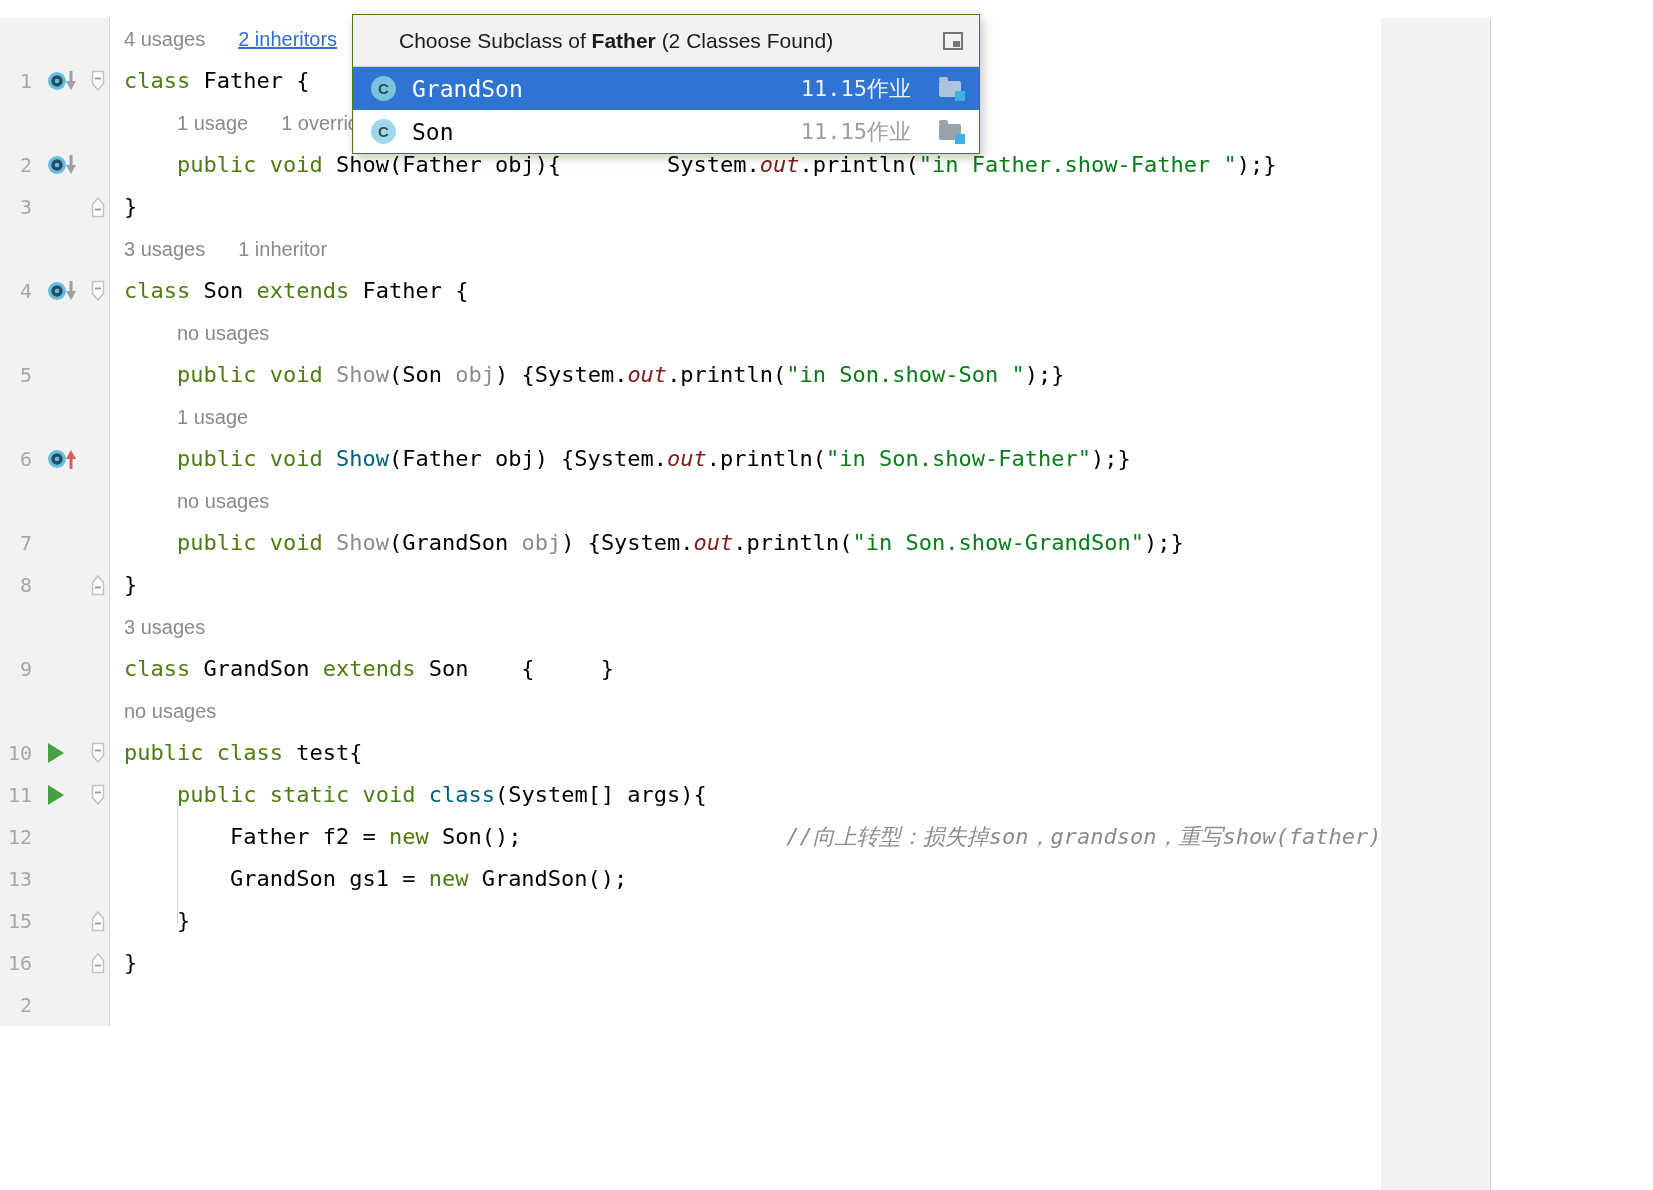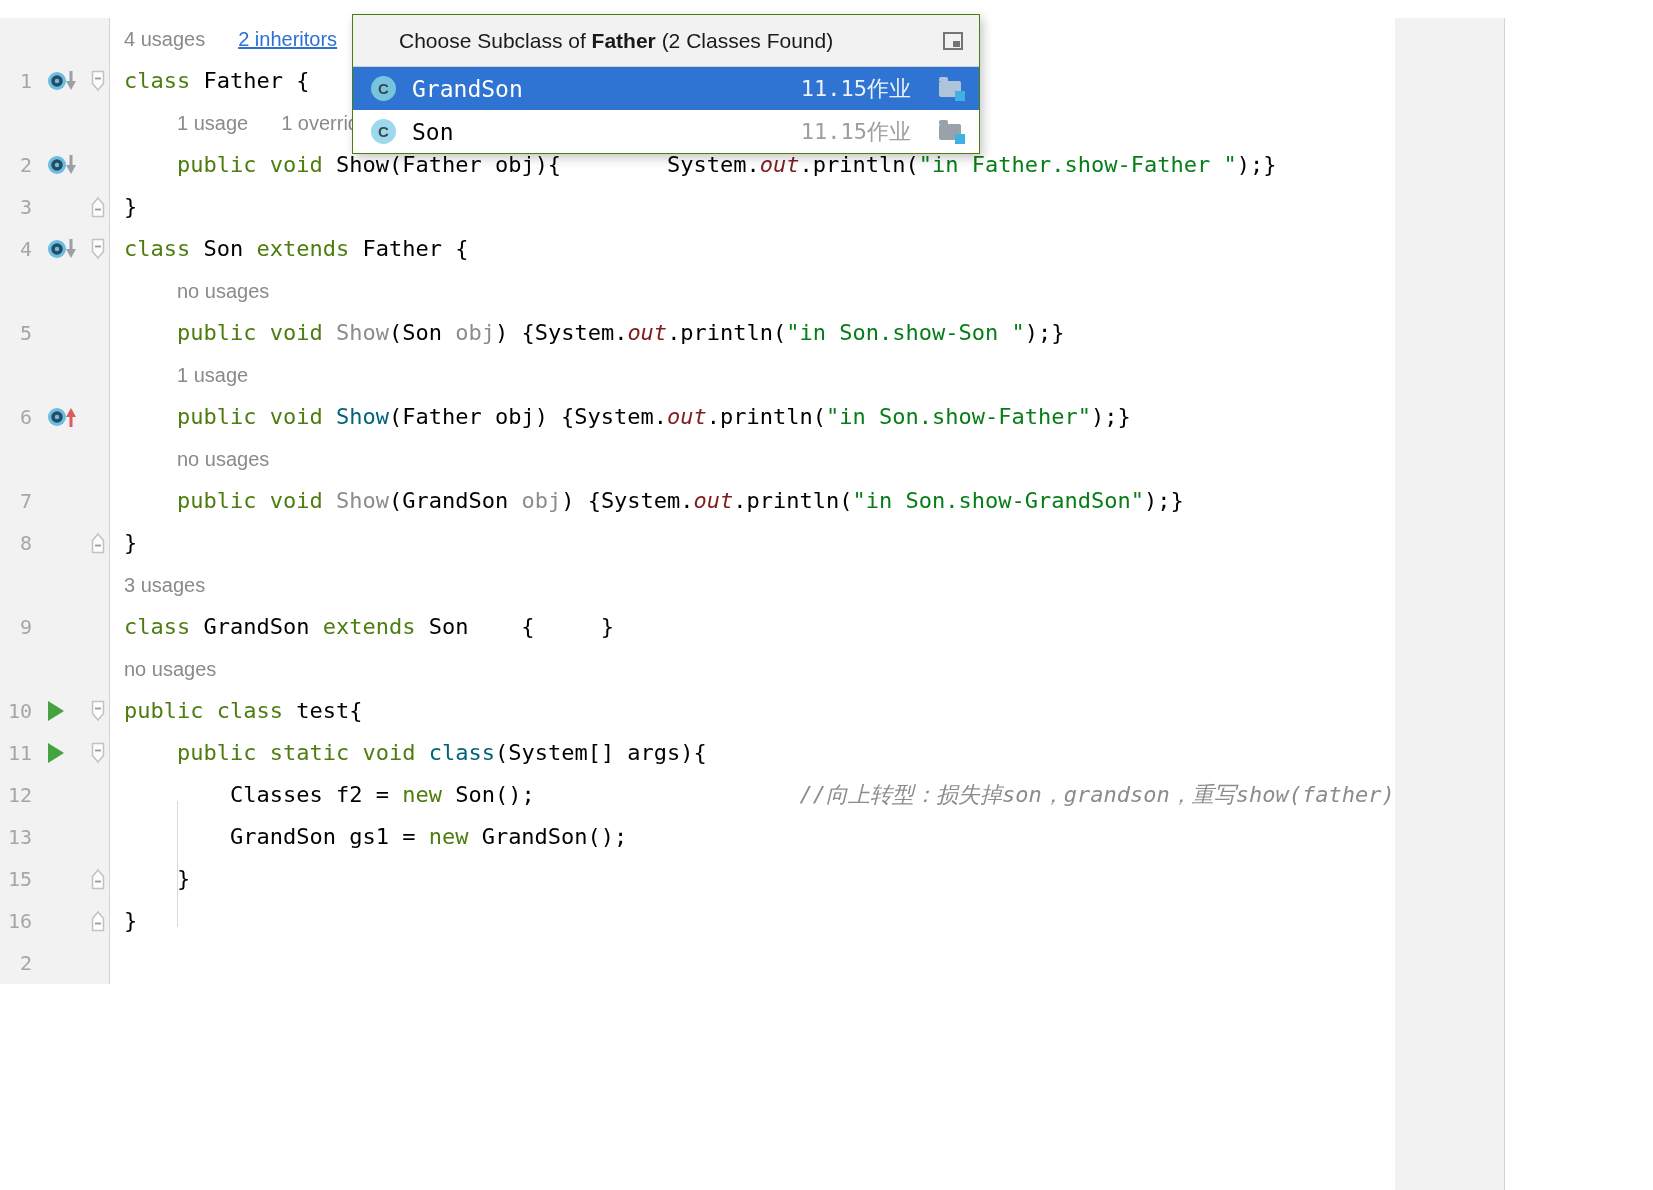--- a/index.html
+++ b/index.html
@@ -86,20 +86,24 @@
         <div class="gutter">
           <span class="lnum">3</span>
           <span class="fold"><svg width="16" height="22" viewBox="0 0 16 22">
               <path d="M2.5 20.5 h11 v-12 l-5.5 -6.5 -5.5 6.5 z" fill="#FDFDFD" stroke="#C2C2C2" stroke-width="1.5"></path>
               <path d="M5 13.5 h6" stroke="#9A9A9A" stroke-width="1.8"></path>
             </svg></span>
         </div>
         <div class="code"><span class="tk pln">}</span></div>
       </div>
       <div class="row">
+        <div class="gutter"></div>
+        <div class="code"><span class="hint">3 usages</span><span class="hint">1 inheritor</span></div>
+      </div>
+      <div class="row">
         <div class="gutter">
           <span class="lnum">4</span>
           <span class="gicon"><svg width="34" height="26" viewBox="0 0 34 26">
               <circle cx="11" cy="13" r="9" fill="#69BEE2"></circle>
               <circle cx="11" cy="13" r="4" fill="none" stroke="#274C5E" stroke-width="3.5"></circle>
               <path d="M25 3 v12" stroke="#9AA0A6" stroke-width="3"></path>
               <path d="M20 13 L25 22 L30 13 z" fill="#9AA0A6"></path>
             </svg></span>
           <span class="fold"><svg width="16" height="22" viewBox="0 0 16 22">
               <path d="M2.5 1.5 h11 v12 l-5.5 6.5 -5.5 -6.5 z" fill="#FDFDFD" stroke="#C2C2C2" stroke-width="1.5"></path>
@@ -191,21 +195,21 @@
               <path d="M2.5 1.5 h11 v12 l-5.5 6.5 -5.5 -6.5 z" fill="#FDFDFD" stroke="#C2C2C2" stroke-width="1.5"></path>
               <path d="M5 8.5 h6" stroke="#9A9A9A" stroke-width="1.8"></path>
             </svg></span>
         </div>
         <div class="code"><span class="tk pln">    </span><span class="tk kw">public</span><span class="tk pln"> </span><span class="tk kw">static</span><span class="tk pln"> </span><span class="tk kw">void</span><span class="tk pln"> </span><span class="tk mth">class</span><span class="tk pln">(System[] args){</span></div>
       </div>
       <div class="row">
         <div class="gutter">
           <span class="lnum">12</span>
         </div>
-        <div class="code"><span class="tk pln">        Classes f2 = </span><span class="tk kw">new</span><span class="tk pln"> Son();                    </span><span class="tk cmt">//向上转型：损失掉son，grandson，重写show(father)</span></div>
+        <div class="code"><span class="tk pln">        Father f2 = </span><span class="tk kw">new</span><span class="tk pln"> Son();                    </span><span class="tk cmt">//向上转型：损失掉son，grandson，重写show(father)</span></div>
       </div>
       <div class="row">
         <div class="gutter">
           <span class="lnum">13</span>
         </div>
         <div class="code"><span class="tk pln">        GrandSon gs1 = </span><span class="tk kw">new</span><span class="tk pln"> GrandSon();</span></div>
       </div>
       <div class="row">
         <div class="gutter">
           <span class="lnum">15</span>

